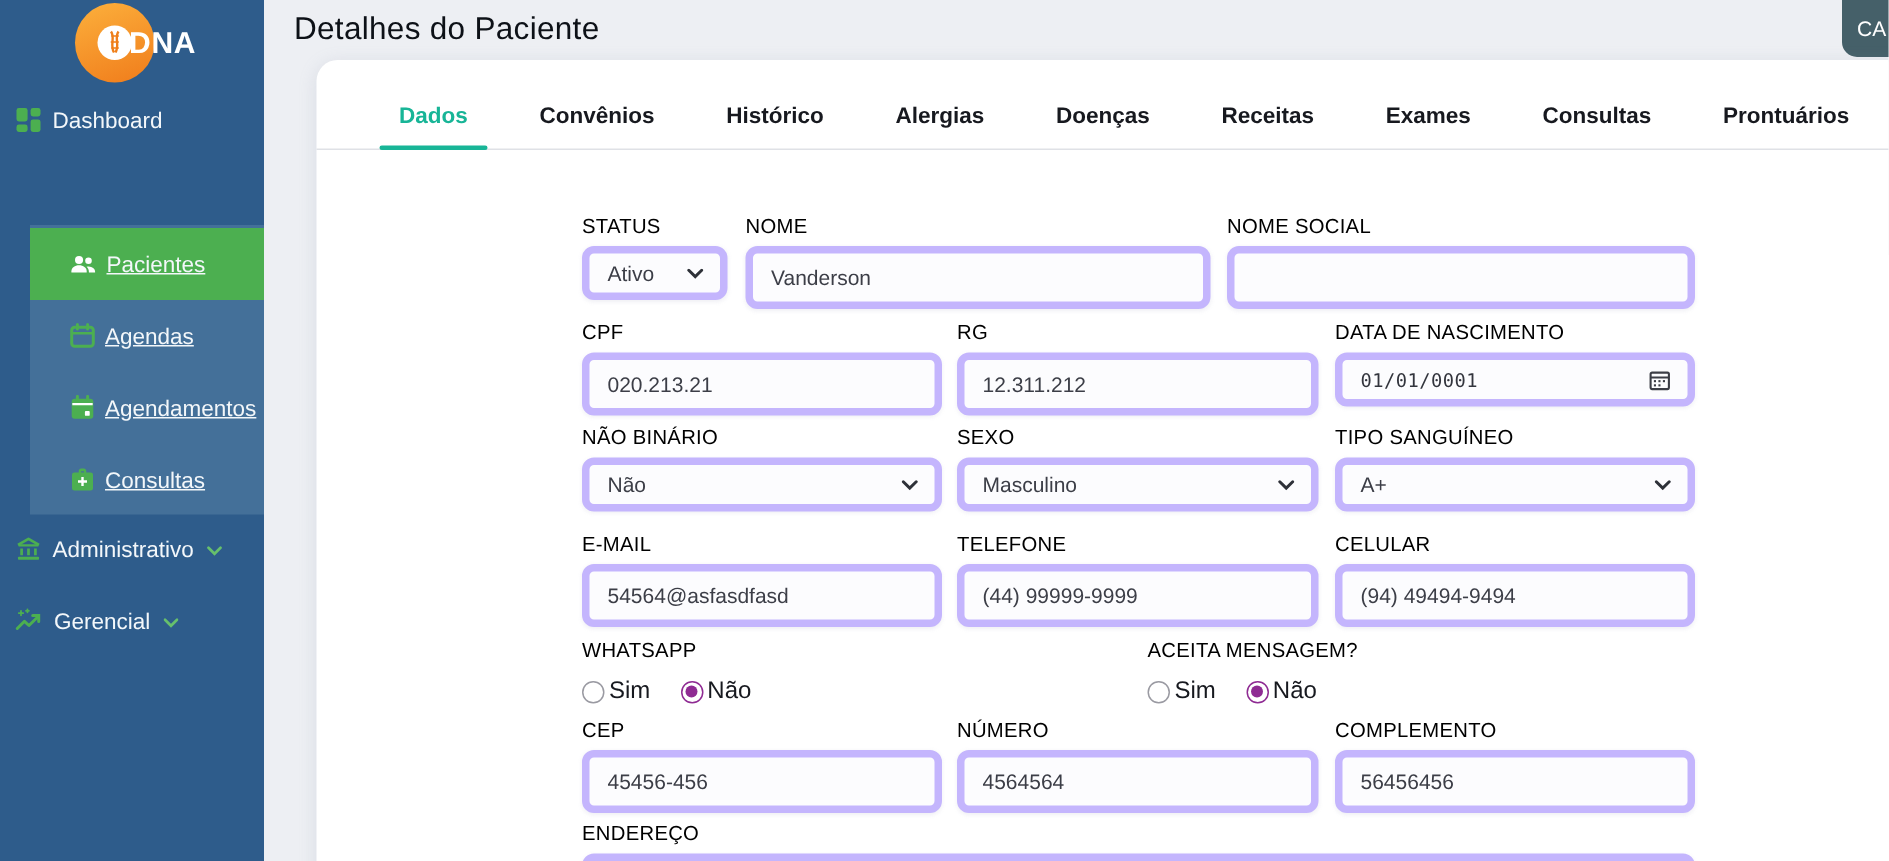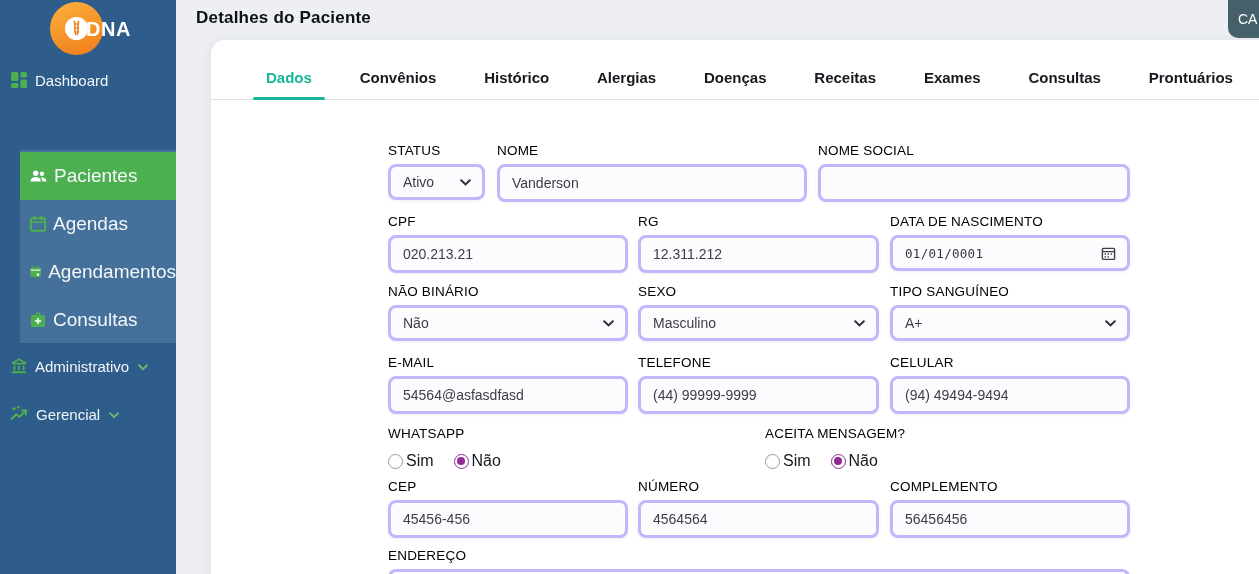--- a/index.html
+++ b/index.html
@@ -17,44 +17,44 @@
     background:linear-gradient(160deg,#fcb03c,#f07c1b);}
   .logo-ring::after{content:'';position:absolute;left:15px;top:15px;width:23px;height:23px;border-radius:50%;background:#fff;}
   .logo-helix{position:absolute;left:18px;top:17px;z-index:2;}
   .logo-text{position:absolute;left:36px;top:16px;z-index:3;color:#fff;font-size:20px;font-weight:800;letter-spacing:.5px;}
   .nav-item{position:absolute;left:0;width:176px;height:48px;display:flex;align-items:center;
     color:#f3f7fa;font-size:15px;font-weight:500;padding-left:10px;cursor:pointer;}
   .nav-item .txt{margin-left:7px;white-space:nowrap;}
   .nav-item .chev{margin-left:9px;margin-top:3px;}
   .submenu{position:absolute;left:20px;top:150px;width:156px;height:193px;background:#447099;}
   .sub-item{position:relative;width:156px;height:48px;display:flex;align-items:center;
-    color:#f3f7fa;font-size:19px;font-weight:500;padding-left:9px;cursor:pointer;}
+    color:#f3f7fa;font-size:15px;font-weight:500;padding-left:26px;cursor:pointer;text-decoration:underline;}
   .sub-item .txt{margin-left:6px;white-space:nowrap;}
   .sub-item.active{background:#4caf50;}
   .sub-item:first-child{margin-top:2px;}
   .i-dash{top:56px;} .i-atend{top:104px;} .i-admin{top:342px;} .i-gerencial{top:390px;}
   
   .main{position:absolute;left:176px;top:0;width:1083px;height:574px;}
-  .page-title{position:absolute;left:20px;top:8px;font-size:17px;font-weight:700;color:#0d1117;letter-spacing:.2px;}
+  .page-title{position:absolute;left:20px;top:8px;font-size:21px;font-weight:400;color:#0d1117;letter-spacing:.2px;}
   .corner-btn{position:absolute;left:1052px;top:0;width:90px;height:38px;background:#456069;color:#fff;
     border:none;border-radius:0 0 0 10px;font-size:14px;font-weight:500;text-align:left;padding-left:10px;cursor:pointer;
     font-family:"Liberation Sans",sans-serif;}
   .card{position:absolute;left:35px;top:40px;right:-15px;bottom:-20px;background:#fff;border-radius:14px;
     box-shadow:0 2px 12px rgba(140,150,175,.2);}
   
   .tabline{position:absolute;left:0;right:0;top:59px;height:1px;background:#dfe1e6;}
   .tabs{position:absolute;left:42px;right:28px;top:14px;height:45px;display:flex;justify-content:space-between;align-items:flex-end;}
   .tab{position:relative;font-size:15px;font-weight:700;color:#17191f;padding:0 13px 13px;cursor:pointer;white-space:nowrap;}
   .tab.active{color:#18b597;}
   .tab.active::after{content:'';position:absolute;left:0;right:0;bottom:-1px;height:3px;background:#18b597;border-radius:3px;}
   
   .form{position:absolute;left:177px;top:103px;width:742px;height:480px;}
   .fg{position:absolute;}
   .flabel{display:block;font-size:13.5px;font-weight:500;color:#000000;letter-spacing:.2px;margin-bottom:6px;white-space:nowrap;}
-  .ctl{width:100%;height:36px;border:3px solid #c4b5fd;border-radius:8px;background:#fcfcfe;
+  .ctl{width:100%;height:36px;border:5px solid #c4b5fd;border-radius:8px;background:#fcfcfe;
     font-size:14px;color:#3c3e47;box-shadow:0 1px 3px rgba(140,140,175,.14);}
   input.ctl{padding:16px 12px;outline:none;font-family:"Liberation Sans",sans-serif;}
   .selectbox,.datebox{display:flex;align-items:center;justify-content:space-between;padding:0 11px 0 12px;cursor:pointer;}
   .dateval{font-family:"DejaVu Sans Mono",monospace;font-size:12.5px;color:#33353d;letter-spacing:.3px;}
   .radios{display:flex;gap:20px;align-items:flex-start;margin-top:11px;}
   .radio-opt{display:flex;align-items:center;gap:3px;cursor:pointer;}
   .radio{width:15px;height:15px;border-radius:50%;border:1.5px solid #9a9aa2;background:#fff;position:relative;flex:0 0 auto;}
   .radio.checked{border-color:#8f2b93;}
   .radio.checked::after{content:'';position:absolute;left:2.5px;top:2.5px;width:8px;height:8px;border-radius:50%;background:#8f2b93;}
   .radio-label{font-size:16px;color:#17191f;}

